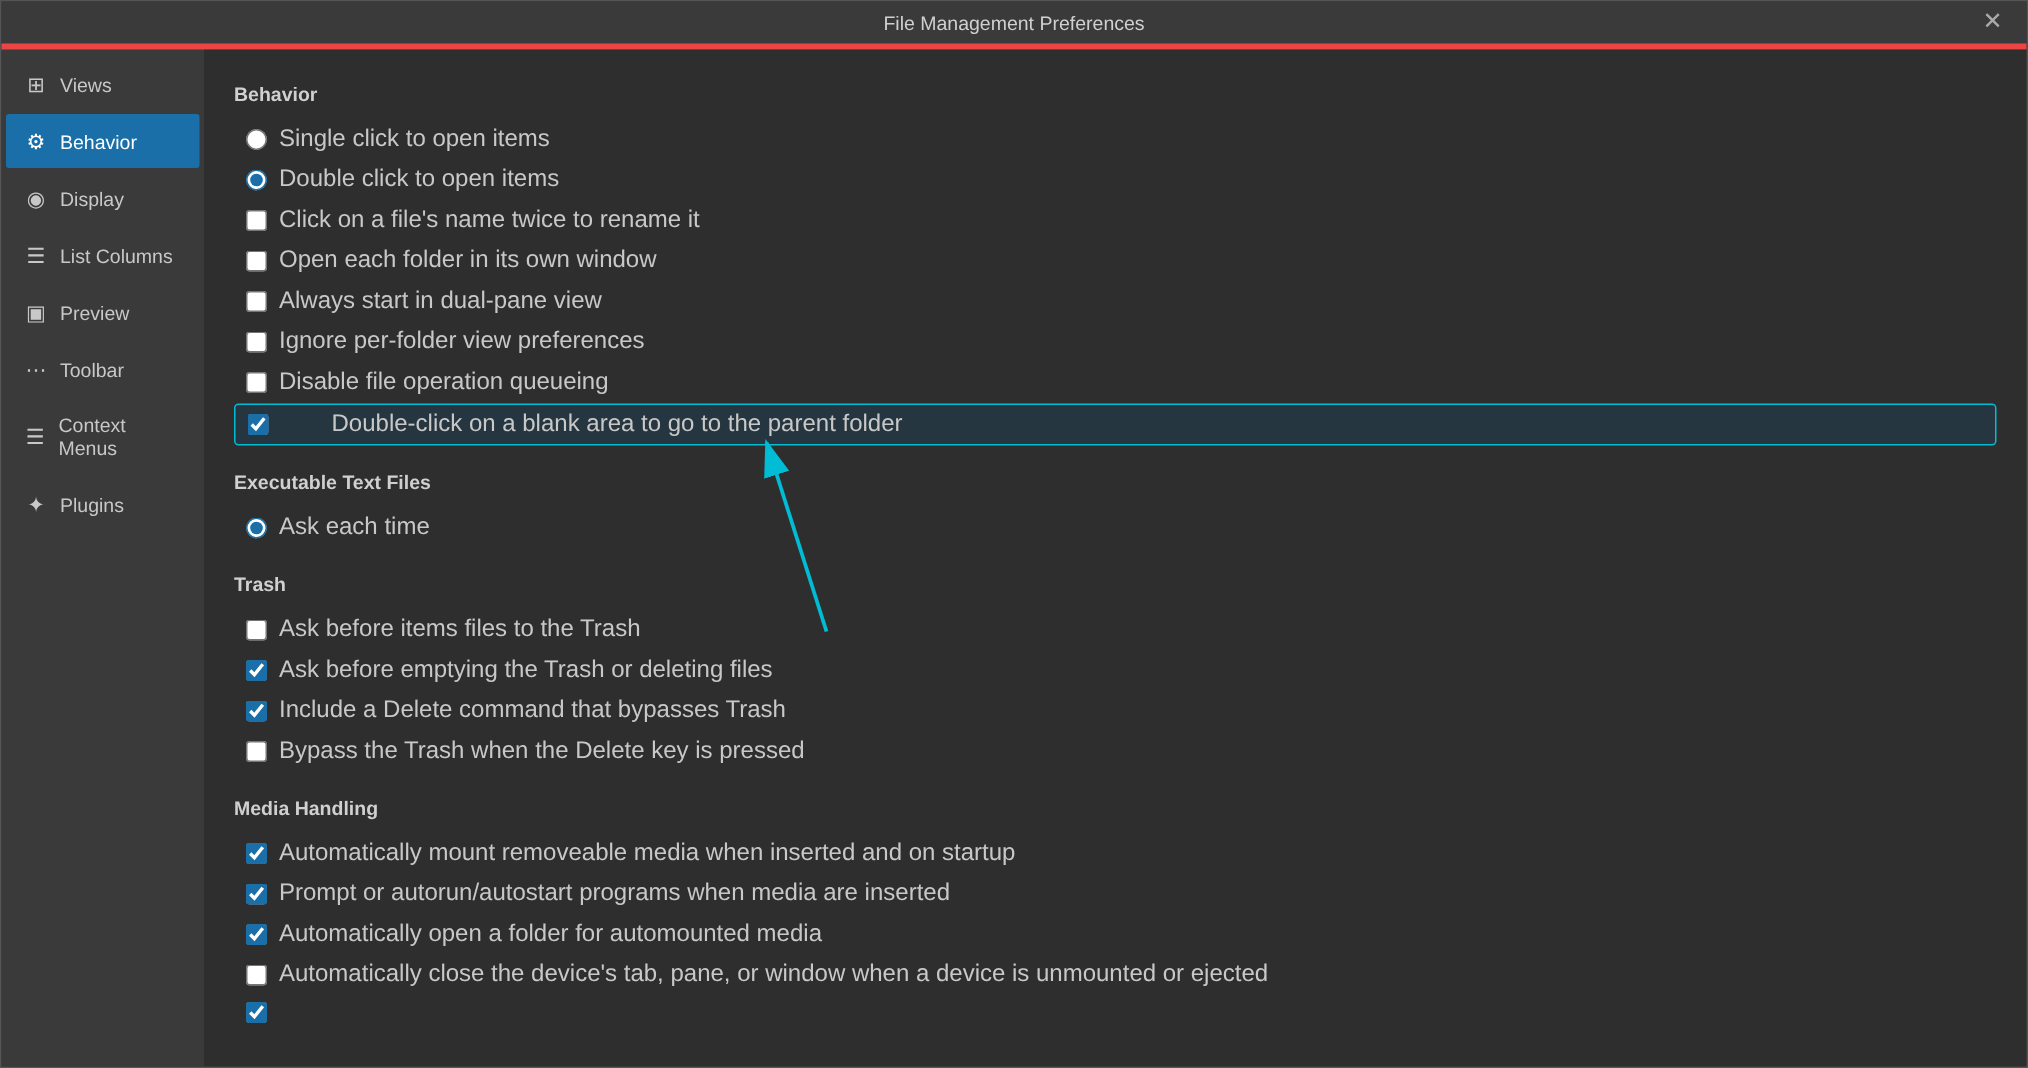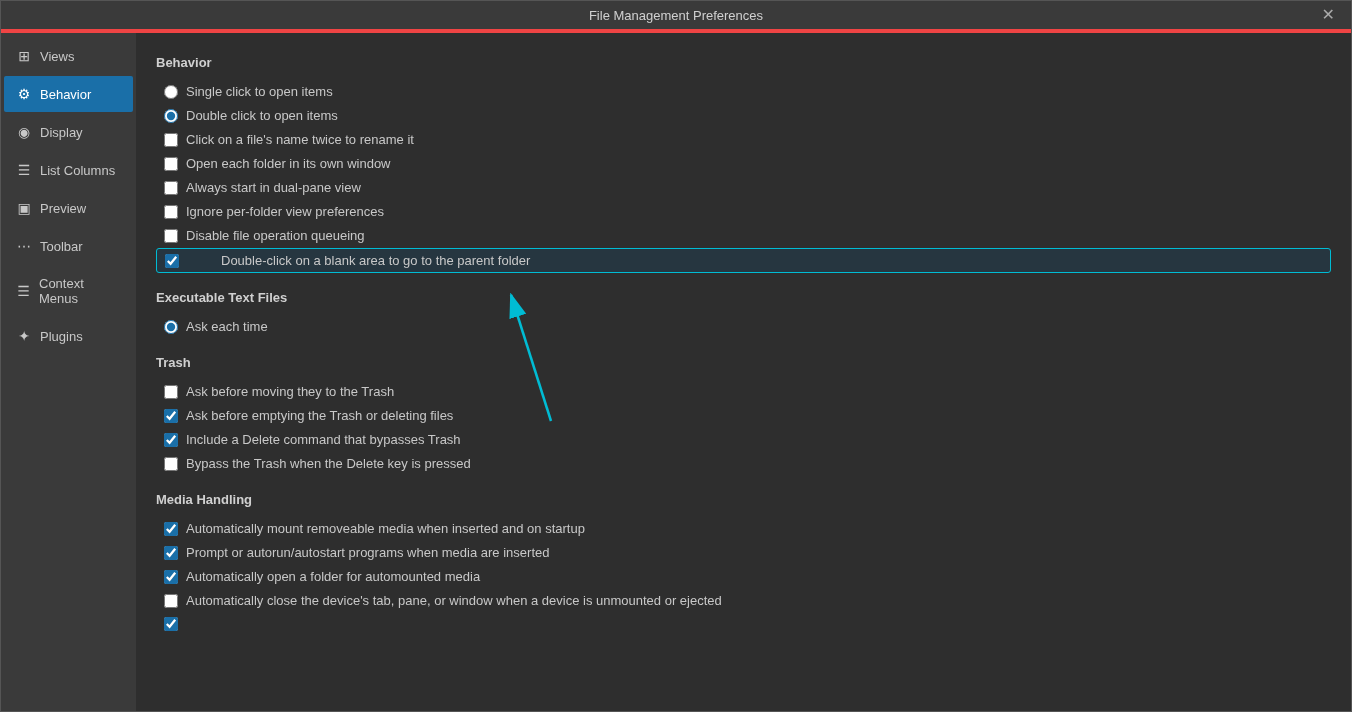--- a/index.html
+++ b/index.html
@@ -114,21 +114,21 @@
     .option-row input[type="radio"],
     .option-row input[type="checkbox"] {
       accent-color: #1a6fa8;
       width: 14px;
       height: 14px;
       flex-shrink: 0;
       cursor: pointer;
     }
     .option-label {
       color: #c8c8c8;
-      font-size: 13px;
+      font-size: 16px;
       user-select: none;
     }
     .section-gap { margin-top: 17px; }
     svg.arrow-svg {
       overflow: visible;
     }
     .main-wrapper {
       position: relative;
       flex: 1;
       display: flex;
@@ -232,21 +232,21 @@
             <div class="option-row">
               <input type="radio" name="exec" checked="" style="">
               <span class="option-label">Ask each time</span>
             </div>
           </div>
 
         <div class="section-header section-gap">Trash</div>
         <div>
             <div class="option-row">
               <input type="checkbox" style="">
-              <span class="option-label">Ask before moving they to the Trash</span>
+              <span class="option-label">Ask before items files to the Trash</span>
             </div>
             <div class="option-row">
               <input type="checkbox" checked="" style="">
               <span class="option-label">Ask before emptying the Trash or deleting files</span>
             </div>
             <div class="option-row">
               <input type="checkbox" checked="" style="">
               <span class="option-label">Include a Delete command that bypasses Trash</span>
             </div>
             <div class="option-row">

